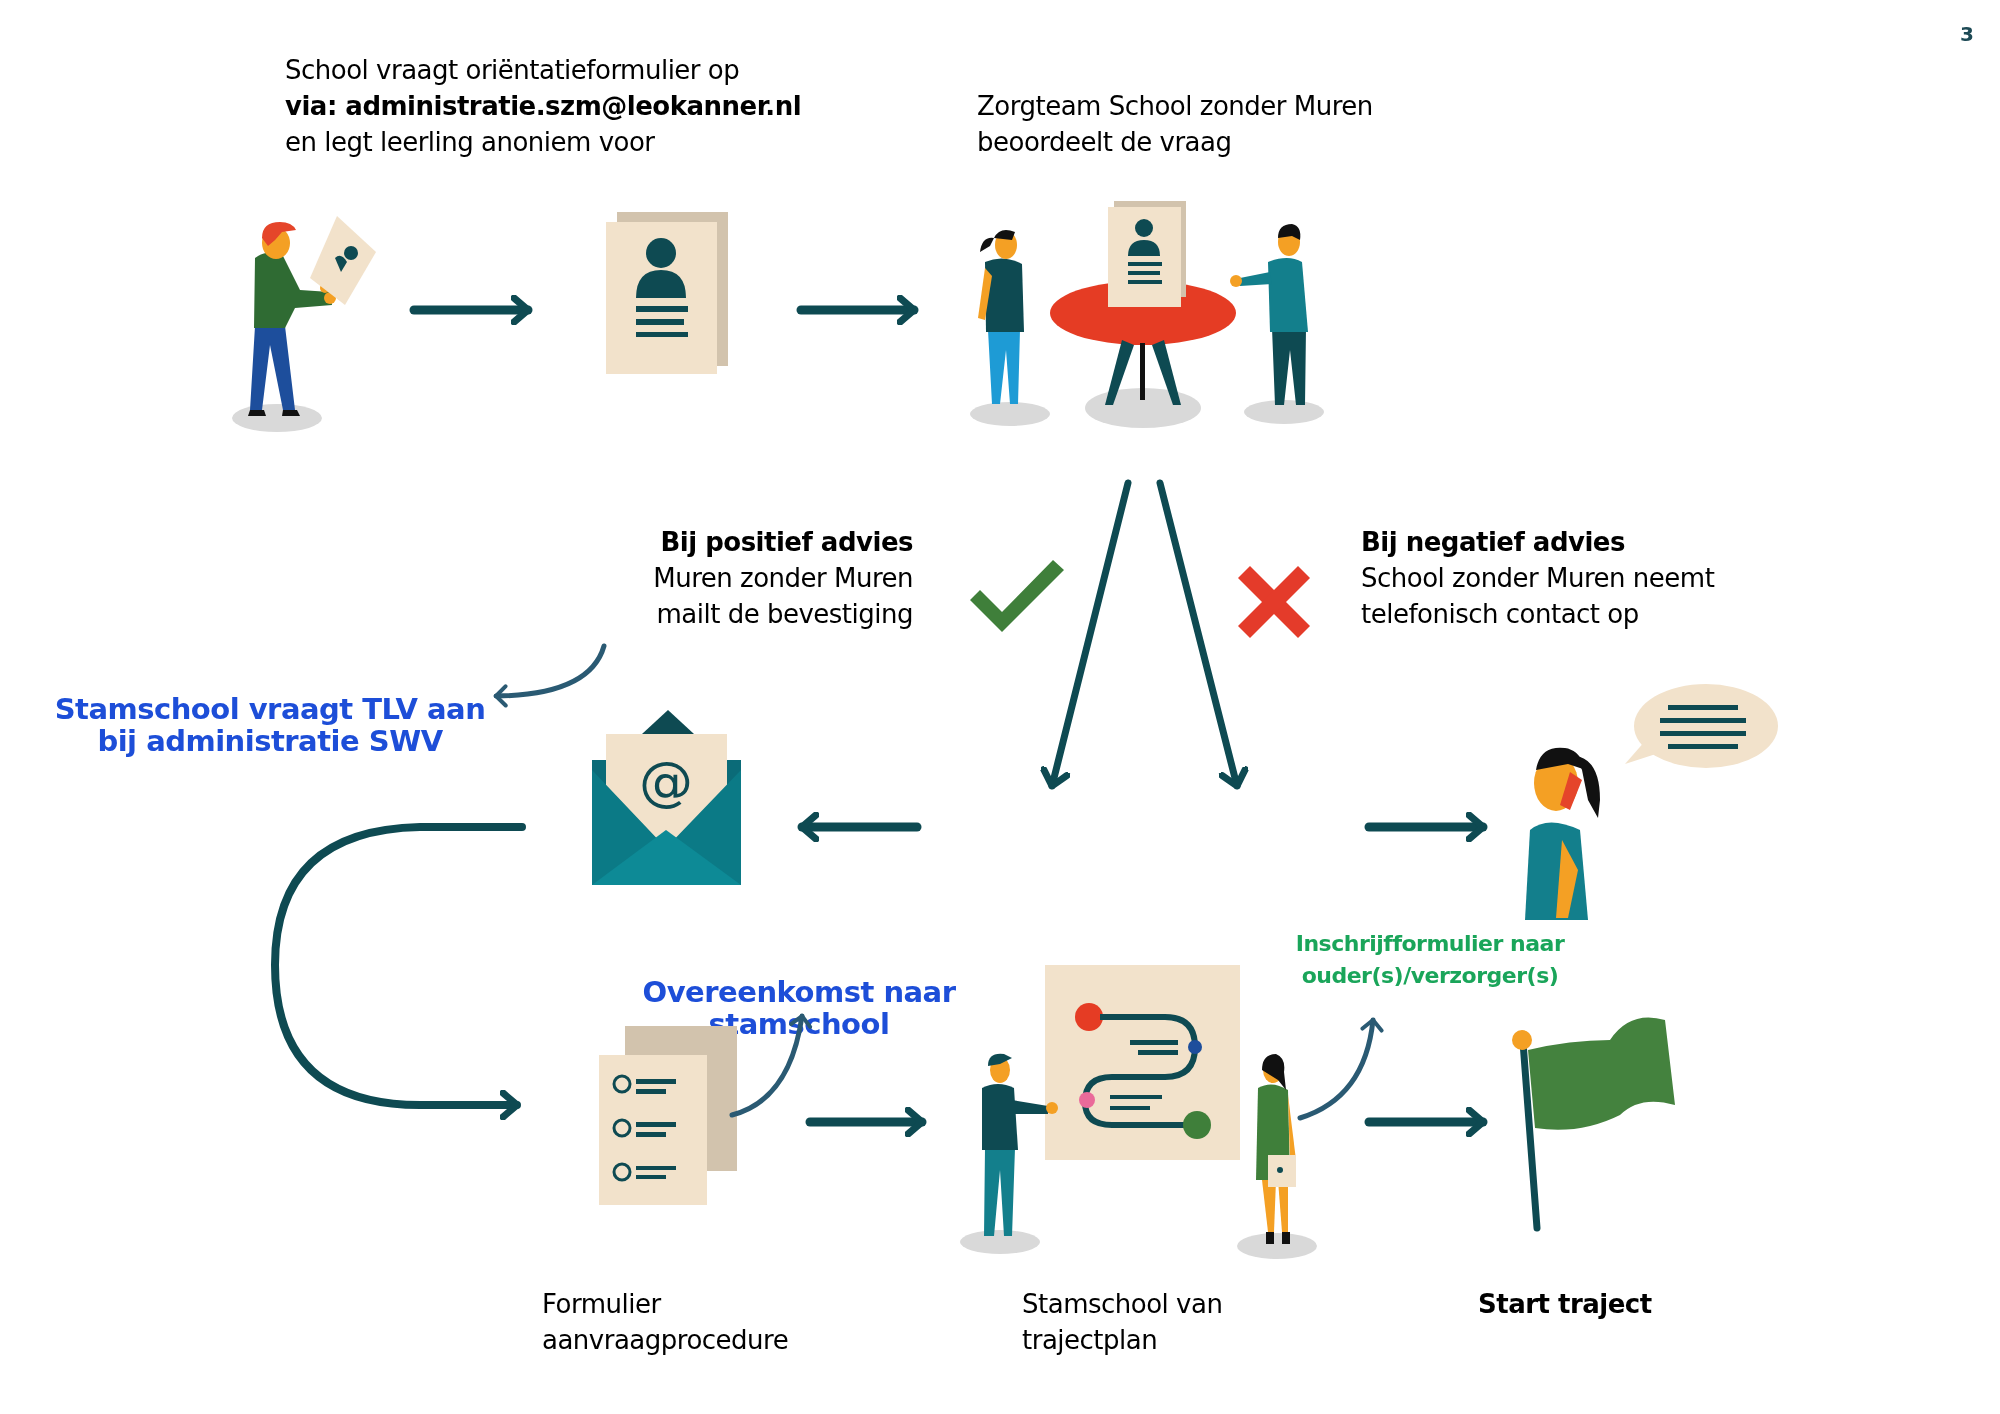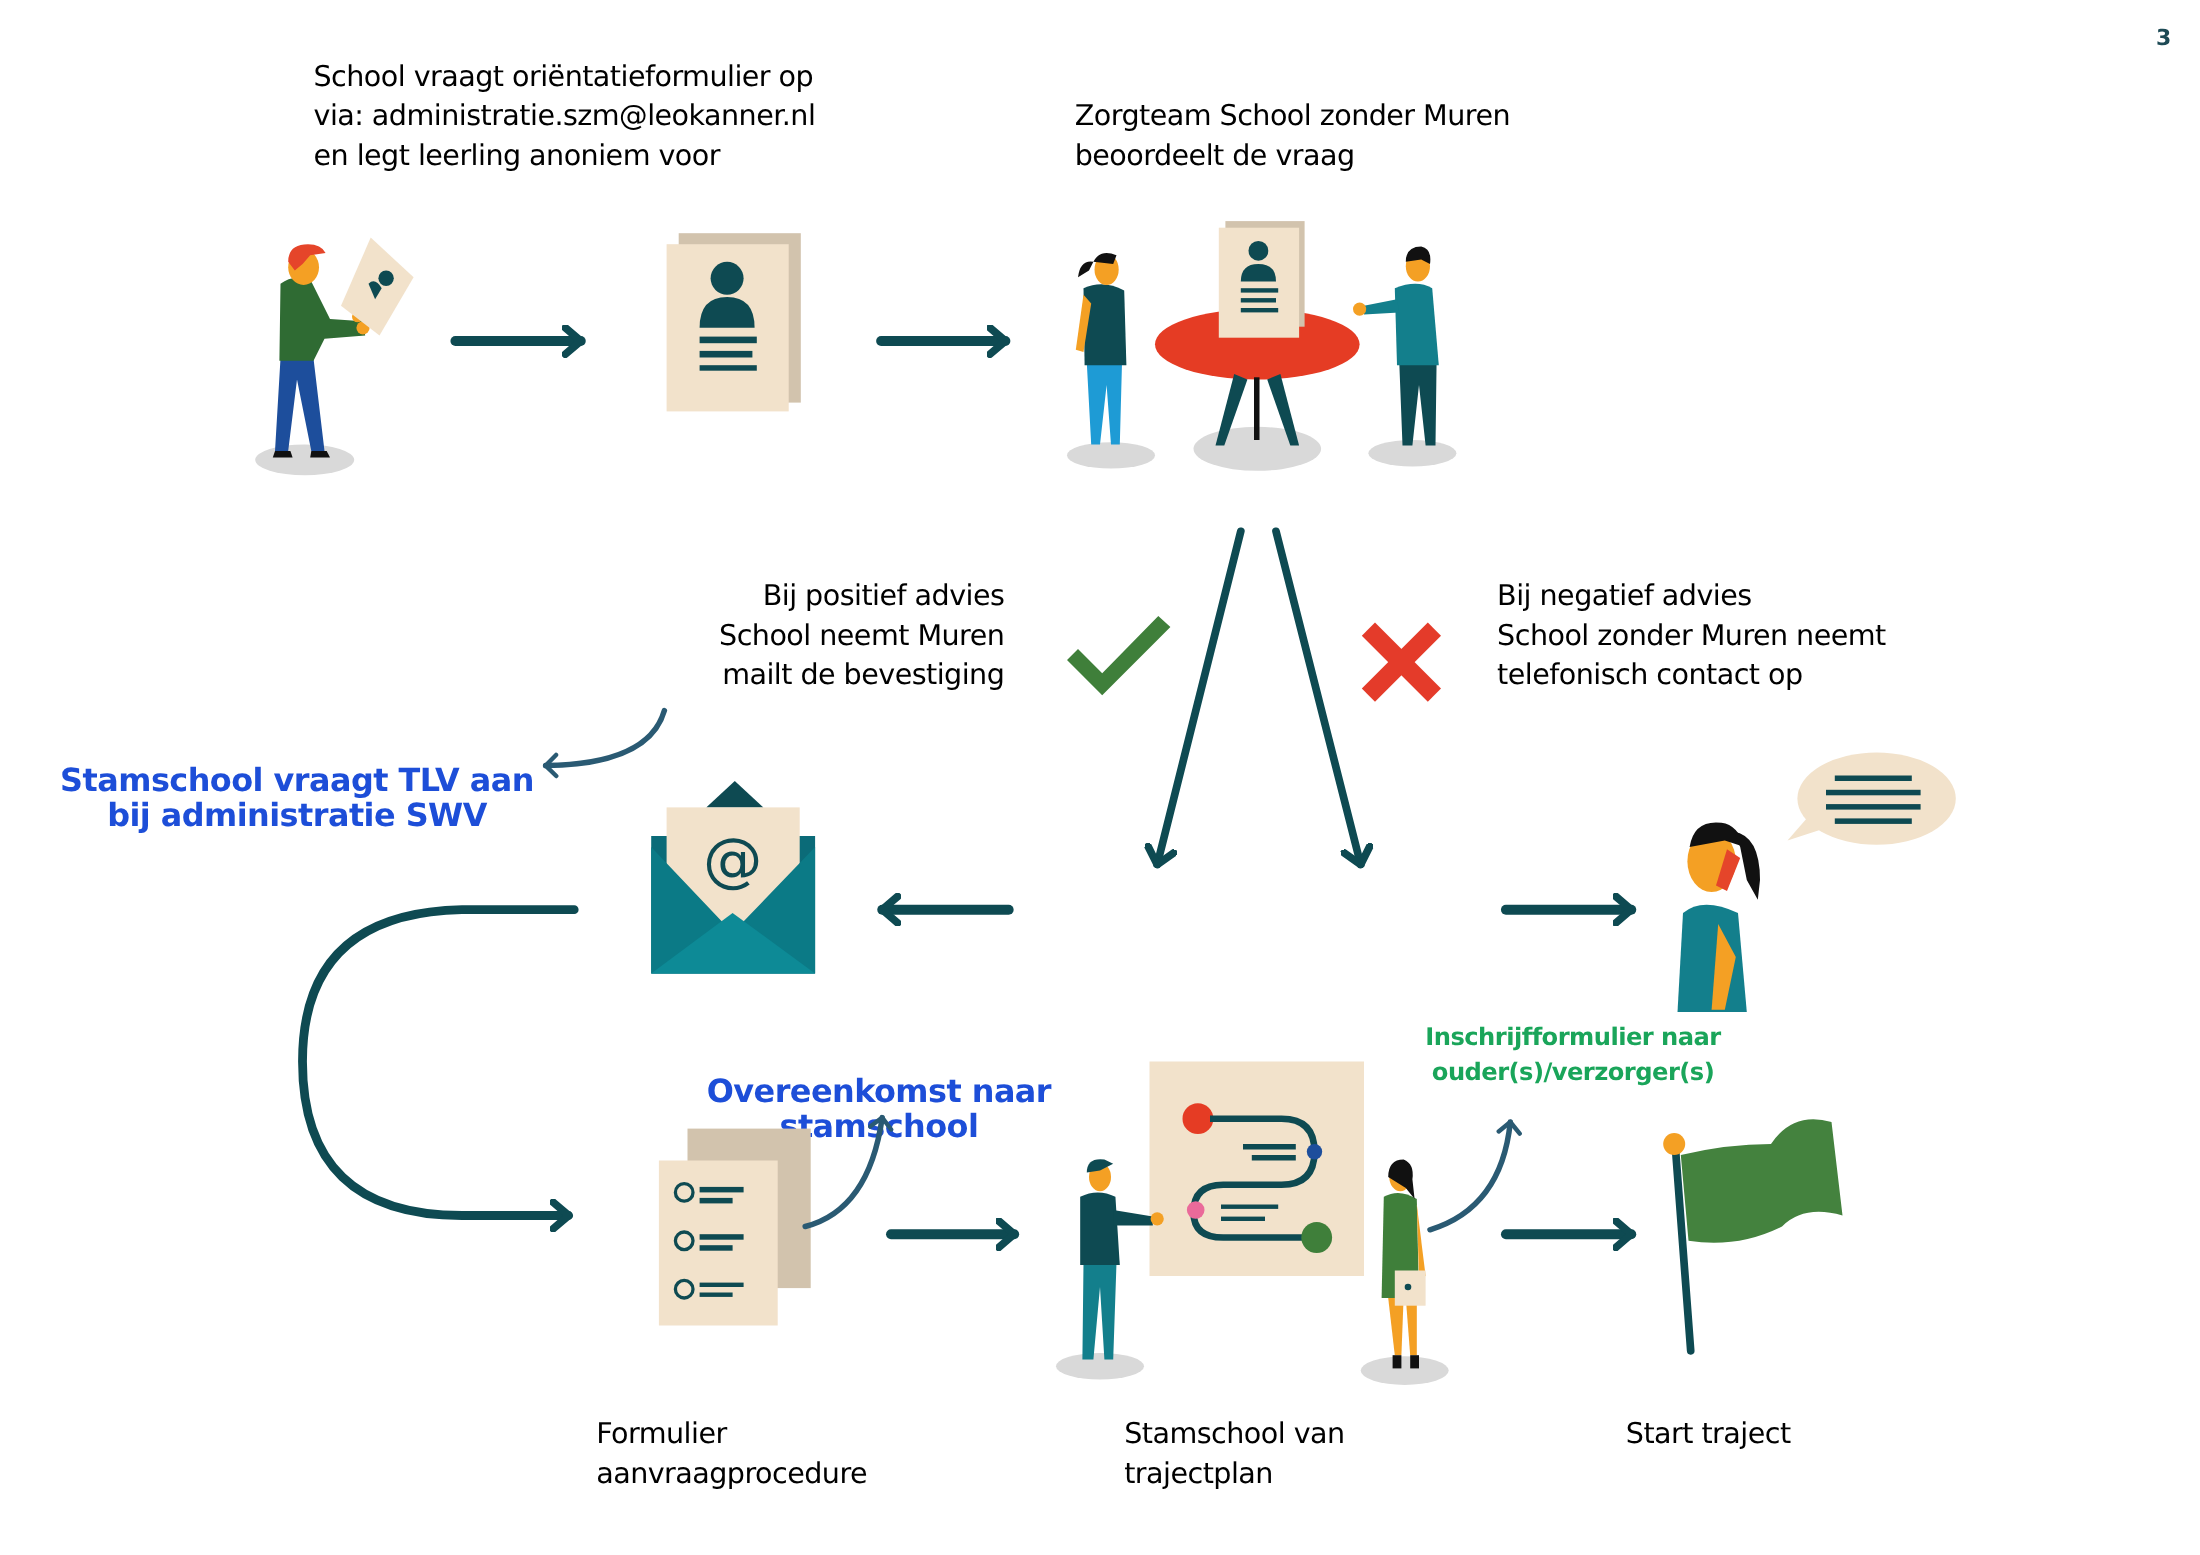--- a/index.html
+++ b/index.html
@@ -3,21 +3,21 @@
 <meta charset="utf-8">
 <style>
   html, body { margin: 0; padding: 0; background: #ffffff; }
   body { width: 2000px; height: 1414px; position: relative; overflow: hidden; font-family: "DejaVu Sans", sans-serif; }
   .abs { position: absolute; }
   .dark-text { color: #000000; font-family: "DejaVu Sans", sans-serif; font-size: 26px; line-height: 36px; letter-spacing: -0.5px; white-space: nowrap; }
   .dark-text .line { display: block; }
   .right { text-align: right; }
   .orange-text { color: #1d4ed8; font-family: "DejaVu Sans", sans-serif; font-weight: bold; font-size: 29px; line-height: 32px; text-align: center; white-space: nowrap; letter-spacing: -0.5px; margin-top: 48px; }
   .green-text { color: #1aa55a; font-family: "DejaVu Sans", sans-serif; font-weight: bold; font-size: 22px; line-height: 32px; text-align: center; white-space: nowrap; letter-spacing: -0.5px; }
-  .bold-line { font-weight: normal; }
+  .bold-line { font-weight: bold; }
   .page-number { color: #1d4a55; font-weight: bold; font-size: 20px; }
   svg.overlay { position: absolute; left: 0; top: 0; }
 </style>
 </head>
 <body>
 
 <div class="abs page-number" style="left:1960px; top:22px;">3</div>
 
 <div class="abs dark-text" style="left:285px; top:52px;">
   <span class="line">School vraagt oriëntatieformulier op</span>
@@ -25,21 +25,21 @@
   <span class="line">en legt leerling anoniem voor</span>
 </div>
 
 <div class="abs dark-text" style="left:977px; top:88px;">
   <span class="line">Zorgteam School zonder Muren</span>
   <span class="line">beoordeelt de vraag</span>
 </div>
 
 <div class="abs dark-text right" style="right:1087px; top:524px;">
   <span class="line bold-line">Bij positief advies</span>
-  <span class="line">School neemt Muren</span>
+  <span class="line">Muren zonder Muren</span>
   <span class="line">mailt de bevestiging</span>
 </div>
 
 <div class="abs dark-text" style="left:1361px; top:524px;">
   <span class="line bold-line">Bij negatief advies</span>
   <span class="line">School zonder Muren neemt</span>
   <span class="line">telefonisch contact op</span>
 </div>
 
 <div class="abs orange-text" style="left:40px; width:460px; top:645px;">

